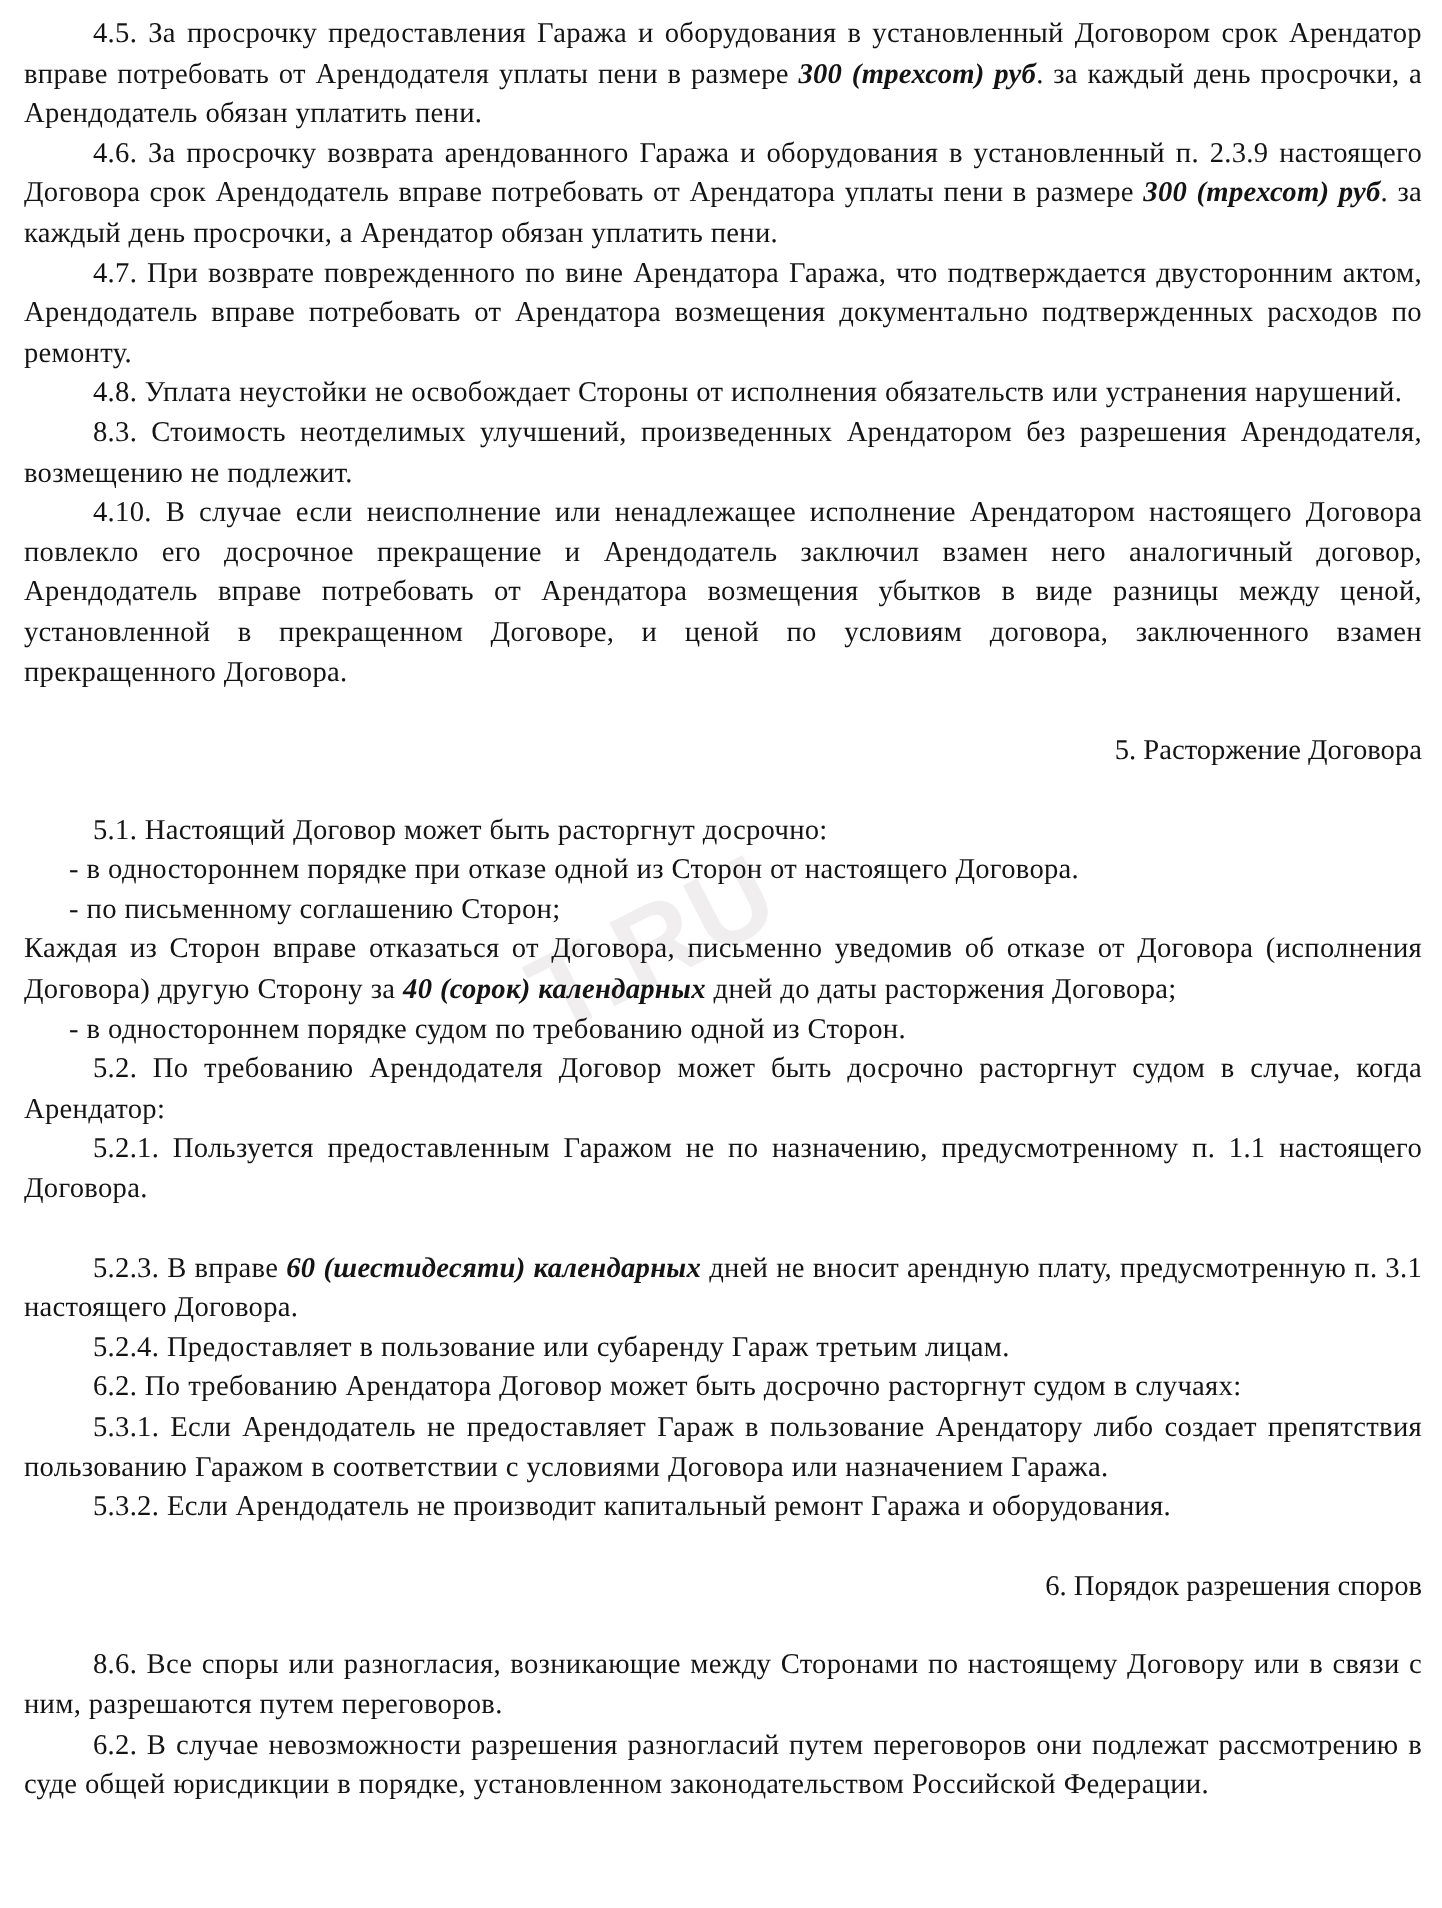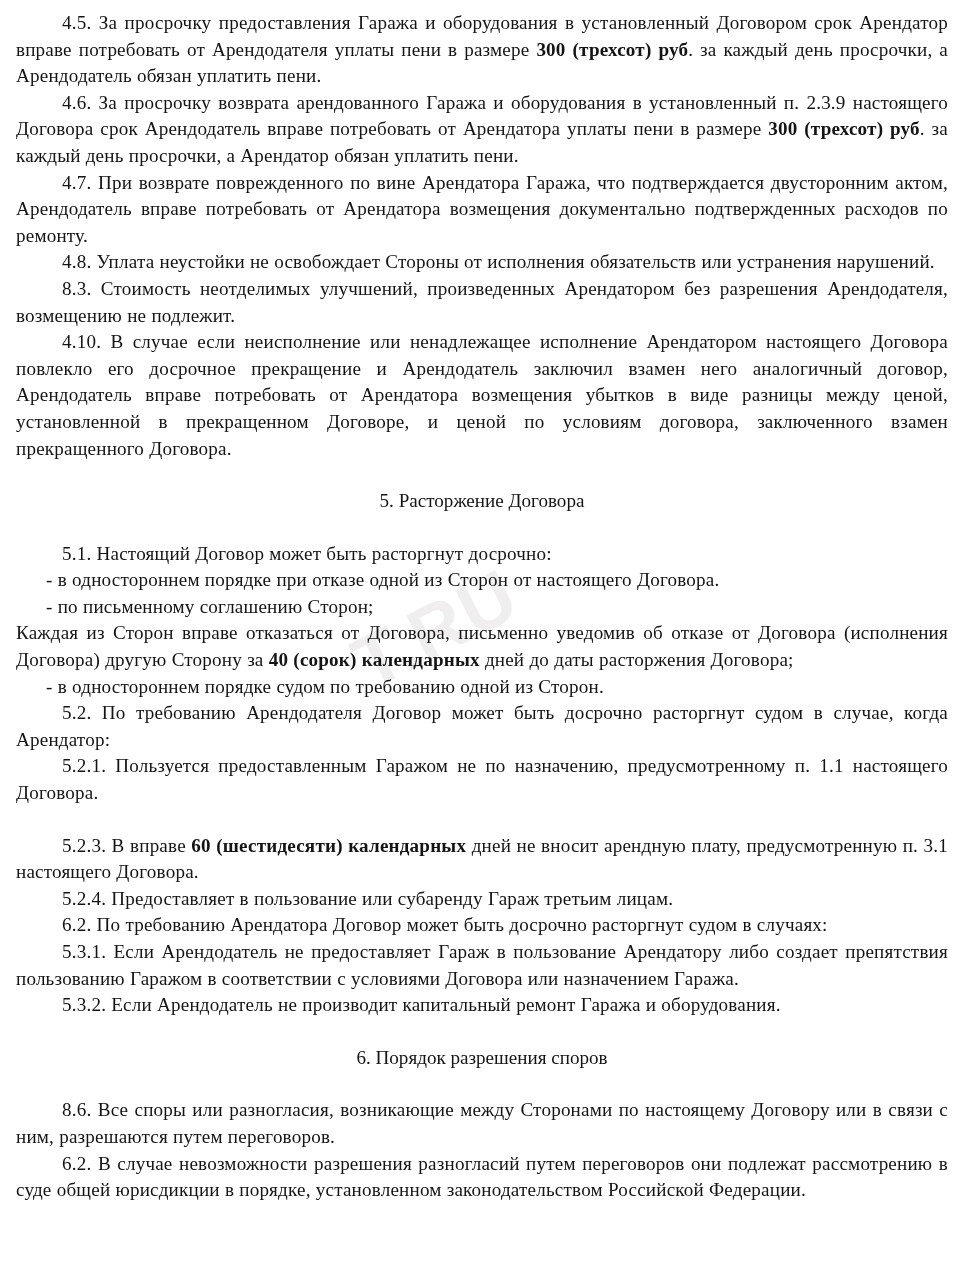--- a/index.html
+++ b/index.html
@@ -57,29 +57,30 @@
   }
   p.indent   { text-indent: 46px; }
   p.noindent { text-indent: 0; }
   p.dash     { text-indent: 30px; }
 
   h2.section {
     margin: 0;
     font-size: 19.1px;
     line-height: 26.6px;
     font-weight: normal;
-    text-align: center;
+    text-align: right;
   }
 
   .sp-before-heading { height: 26px; }
   .sp-after-heading  { height: 26px; }
   .sp-gap            { height: 26px; }
 
   b.bi {
     font-weight: bold;
+    font-style: italic;
   }
 </style>
 </head>
 <body>
 
 <div class="page">
 
   <div class="watermark">T.RU</div>
 
   <div class="doc">

